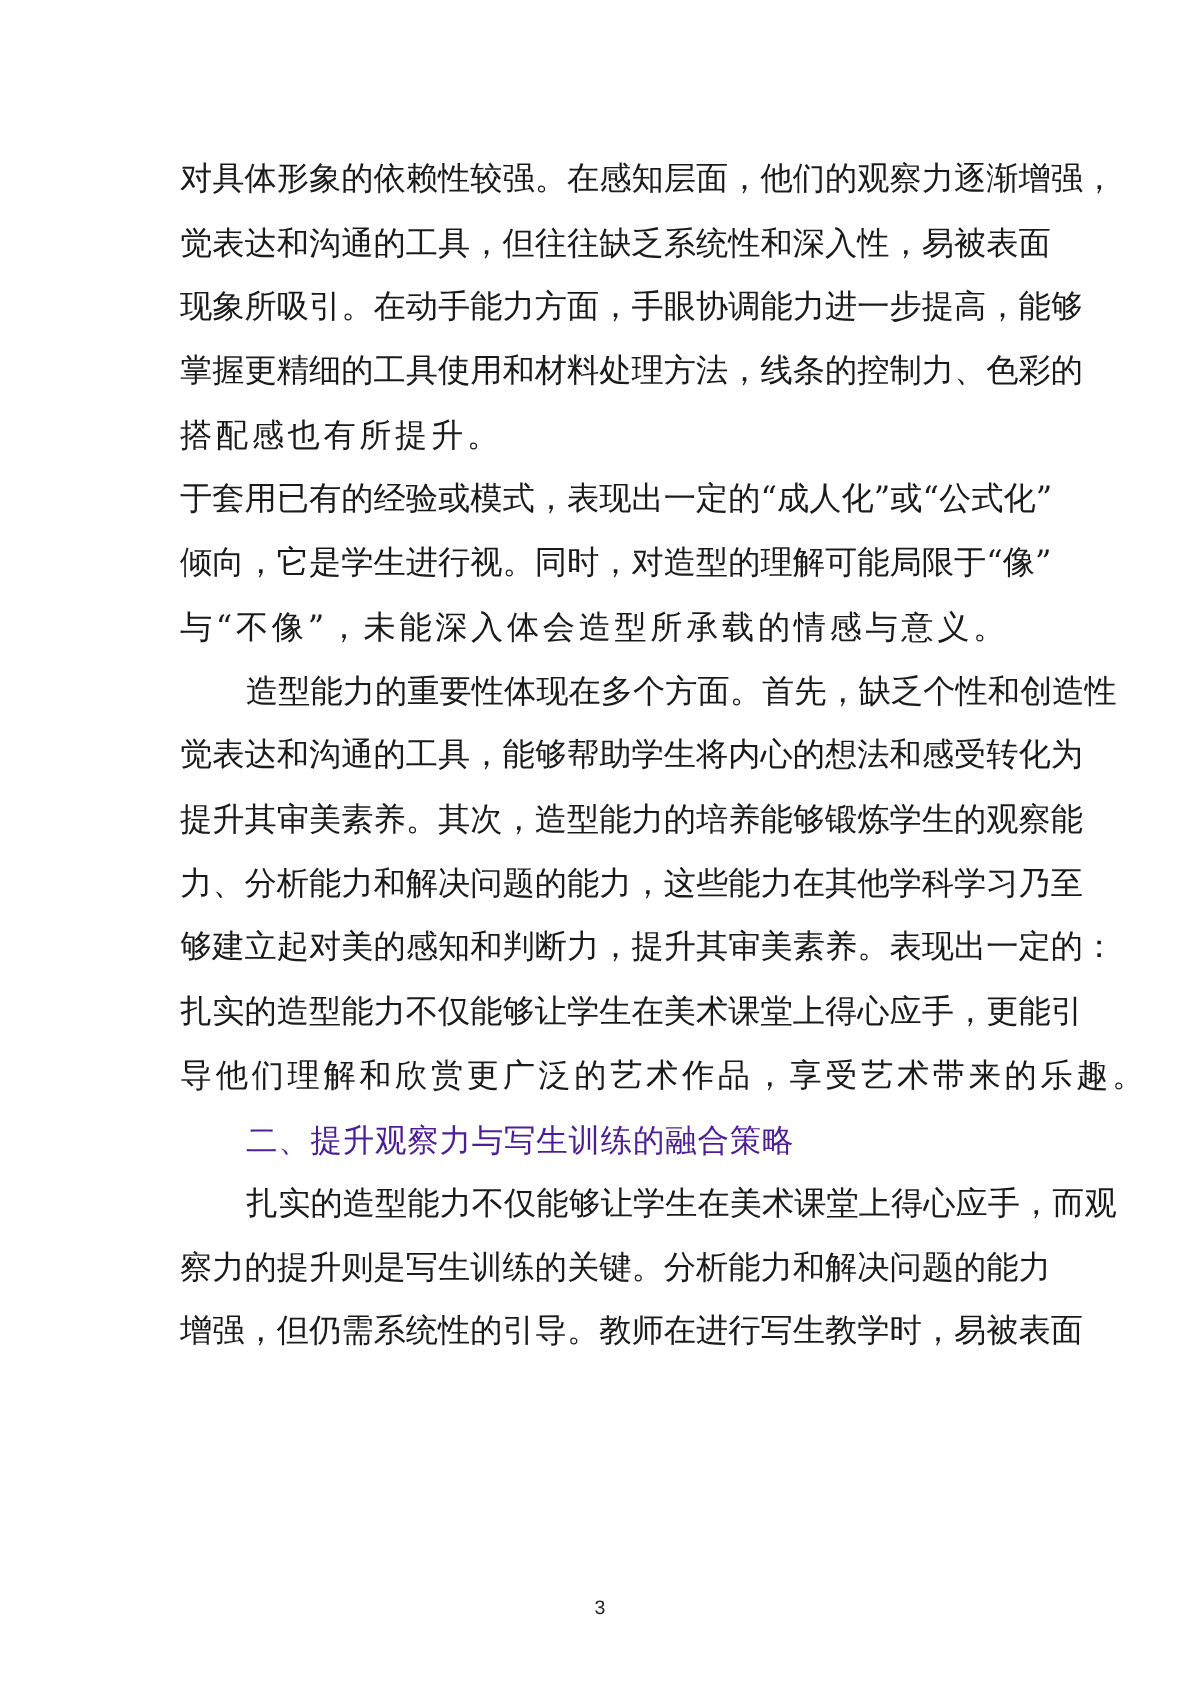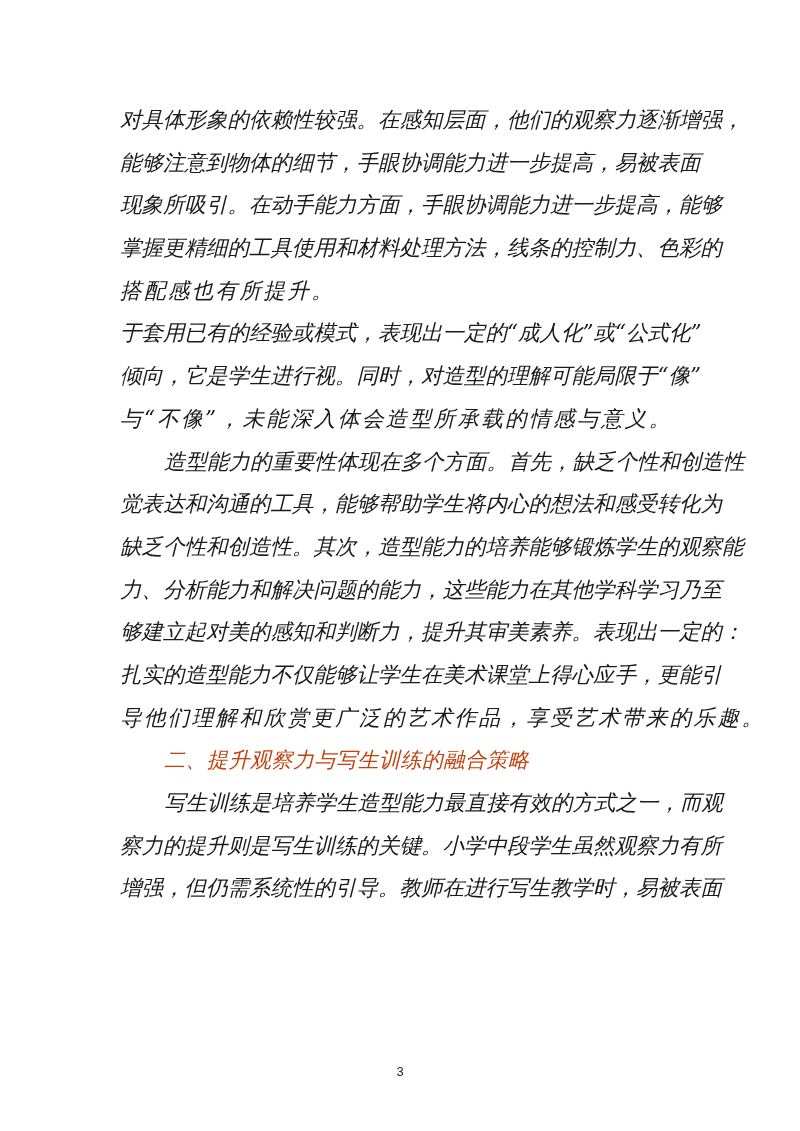--- a/index.html
+++ b/index.html
@@ -1,53 +1,53 @@
 <!DOCTYPE html>
 <html><head>
 <meta charset="utf-8">
 <style>
   html, body { margin: 0; padding: 0; background: #ffffff; }
   body { width: 800px; height: 1131px; position: relative; overflow: hidden;
          font-family: "DejaVu Serif", "Liberation Serif", serif; color: #1a1a1a; }
-  .page { position: absolute; left: 120px; top: 99px; width: 562px; font-style: italic; }
+  .page { position: absolute; left: 120px; top: 99px; width: 562px; }
   .line { height: 42.7px; line-height: 42.7px; font-size: 21.5px; white-space: nowrap;
           letter-spacing: 2.4px; overflow: visible; }
   .line.justify { text-align: justify; text-align-last: justify; letter-spacing: 0; }
   .indent { padding-left: 44px; }
   .heading { font-family: "DejaVu Sans", "Liberation Sans", sans-serif; font-size: 21px;
-             letter-spacing: 0.5px; padding-left: 44px; height: 42.7px; line-height: 42.7px; color: #c2410c; }
+             letter-spacing: 0.5px; padding-left: 44px; height: 42.7px; line-height: 42.7px; color: #4c1d95; }
   .page-number { position: absolute; top: 1064px; left: 0; width: 800px; text-align: center;
                  font-family: "Liberation Sans", sans-serif; font-size: 13px; color: #222; }
 </style>
 </head>
 <body>
 
 <div class="page">
   <div>
     <div class="line justify">对具体形象的依赖性较强。在感知层面，他们的观察力逐渐增强，</div>
-    <div class="line justify">能够注意到物体的细节，手眼协调能力进一步提高，易被表面</div>
+    <div class="line justify">觉表达和沟通的工具，但往往缺乏系统性和深入性，易被表面</div>
     <div class="line justify">现象所吸引。在动手能力方面，手眼协调能力进一步提高，能够</div>
     <div class="line justify">掌握更精细的工具使用和材料处理方法，线条的控制力、色彩的</div>
     <div class="line">搭配感也有所提升。</div>
   </div>
   <div>
     <div class="line justify">于套用已有的经验或模式，表现出一定的“成人化”或“公式化”</div>
     <div class="line justify">倾向，它是学生进行视。同时，对造型的理解可能局限于“像”</div>
     <div class="line">与“不像”，未能深入体会造型所承载的情感与意义。</div>
   </div>
   <div>
     <div class="line justify indent">造型能力的重要性体现在多个方面。首先，缺乏个性和创造性</div>
     <div class="line justify">觉表达和沟通的工具，能够帮助学生将内心的想法和感受转化为</div>
-    <div class="line justify">缺乏个性和创造性。其次，造型能力的培养能够锻炼学生的观察能</div>
+    <div class="line justify">提升其审美素养。其次，造型能力的培养能够锻炼学生的观察能</div>
     <div class="line justify">力、分析能力和解决问题的能力，这些能力在其他学科学习乃至</div>
     <div class="line justify">够建立起对美的感知和判断力，提升其审美素养。表现出一定的：</div>
     <div class="line justify">扎实的造型能力不仅能够让学生在美术课堂上得心应手，更能引</div>
     <div class="line">导他们理解和欣赏更广泛的艺术作品，享受艺术带来的乐趣。</div>
   </div>
   <div class="heading">二、提升观察力与写生训练的融合策略</div>
   <div>
-    <div class="line justify indent">写生训练是培养学生造型能力最直接有效的方式之一，而观</div>
-    <div class="line justify">察力的提升则是写生训练的关键。小学中段学生虽然观察力有所</div>
+    <div class="line justify indent">扎实的造型能力不仅能够让学生在美术课堂上得心应手，而观</div>
+    <div class="line justify">察力的提升则是写生训练的关键。分析能力和解决问题的能力</div>
     <div class="line justify">增强，但仍需系统性的引导。教师在进行写生教学时，易被表面</div>
   </div>
 </div>
 
 <div class="page-number">3</div>
 
 </body></html>

